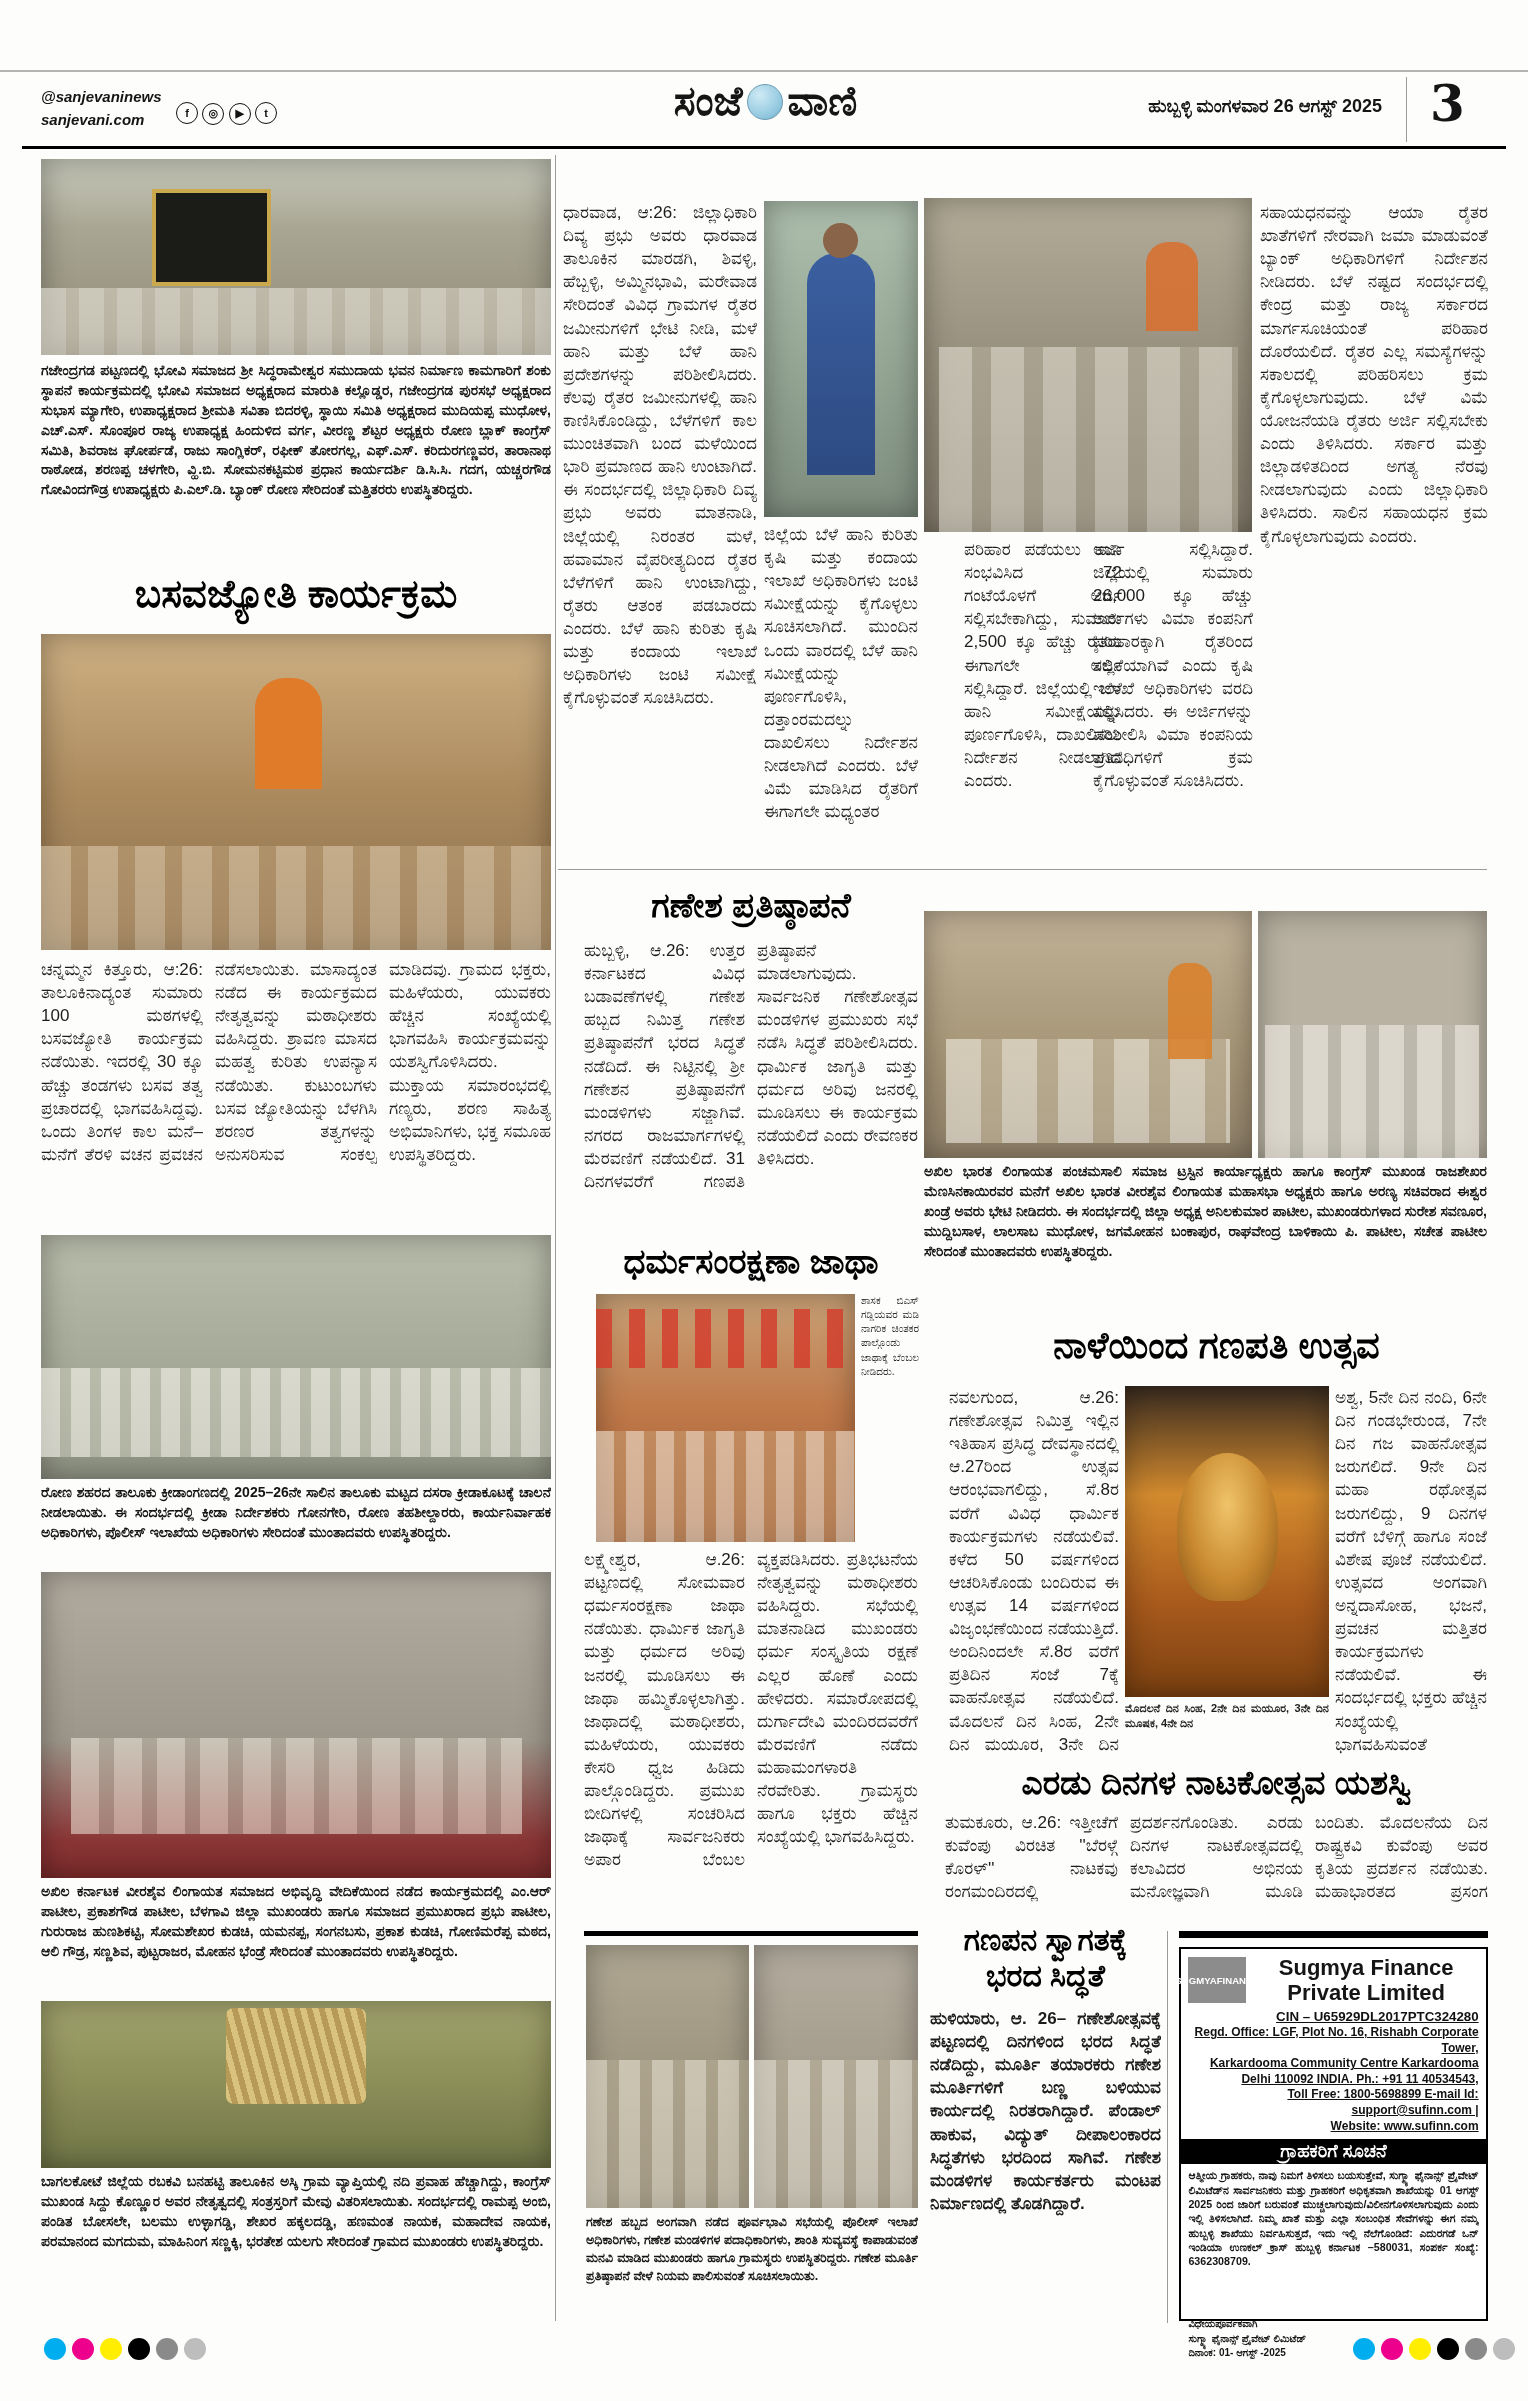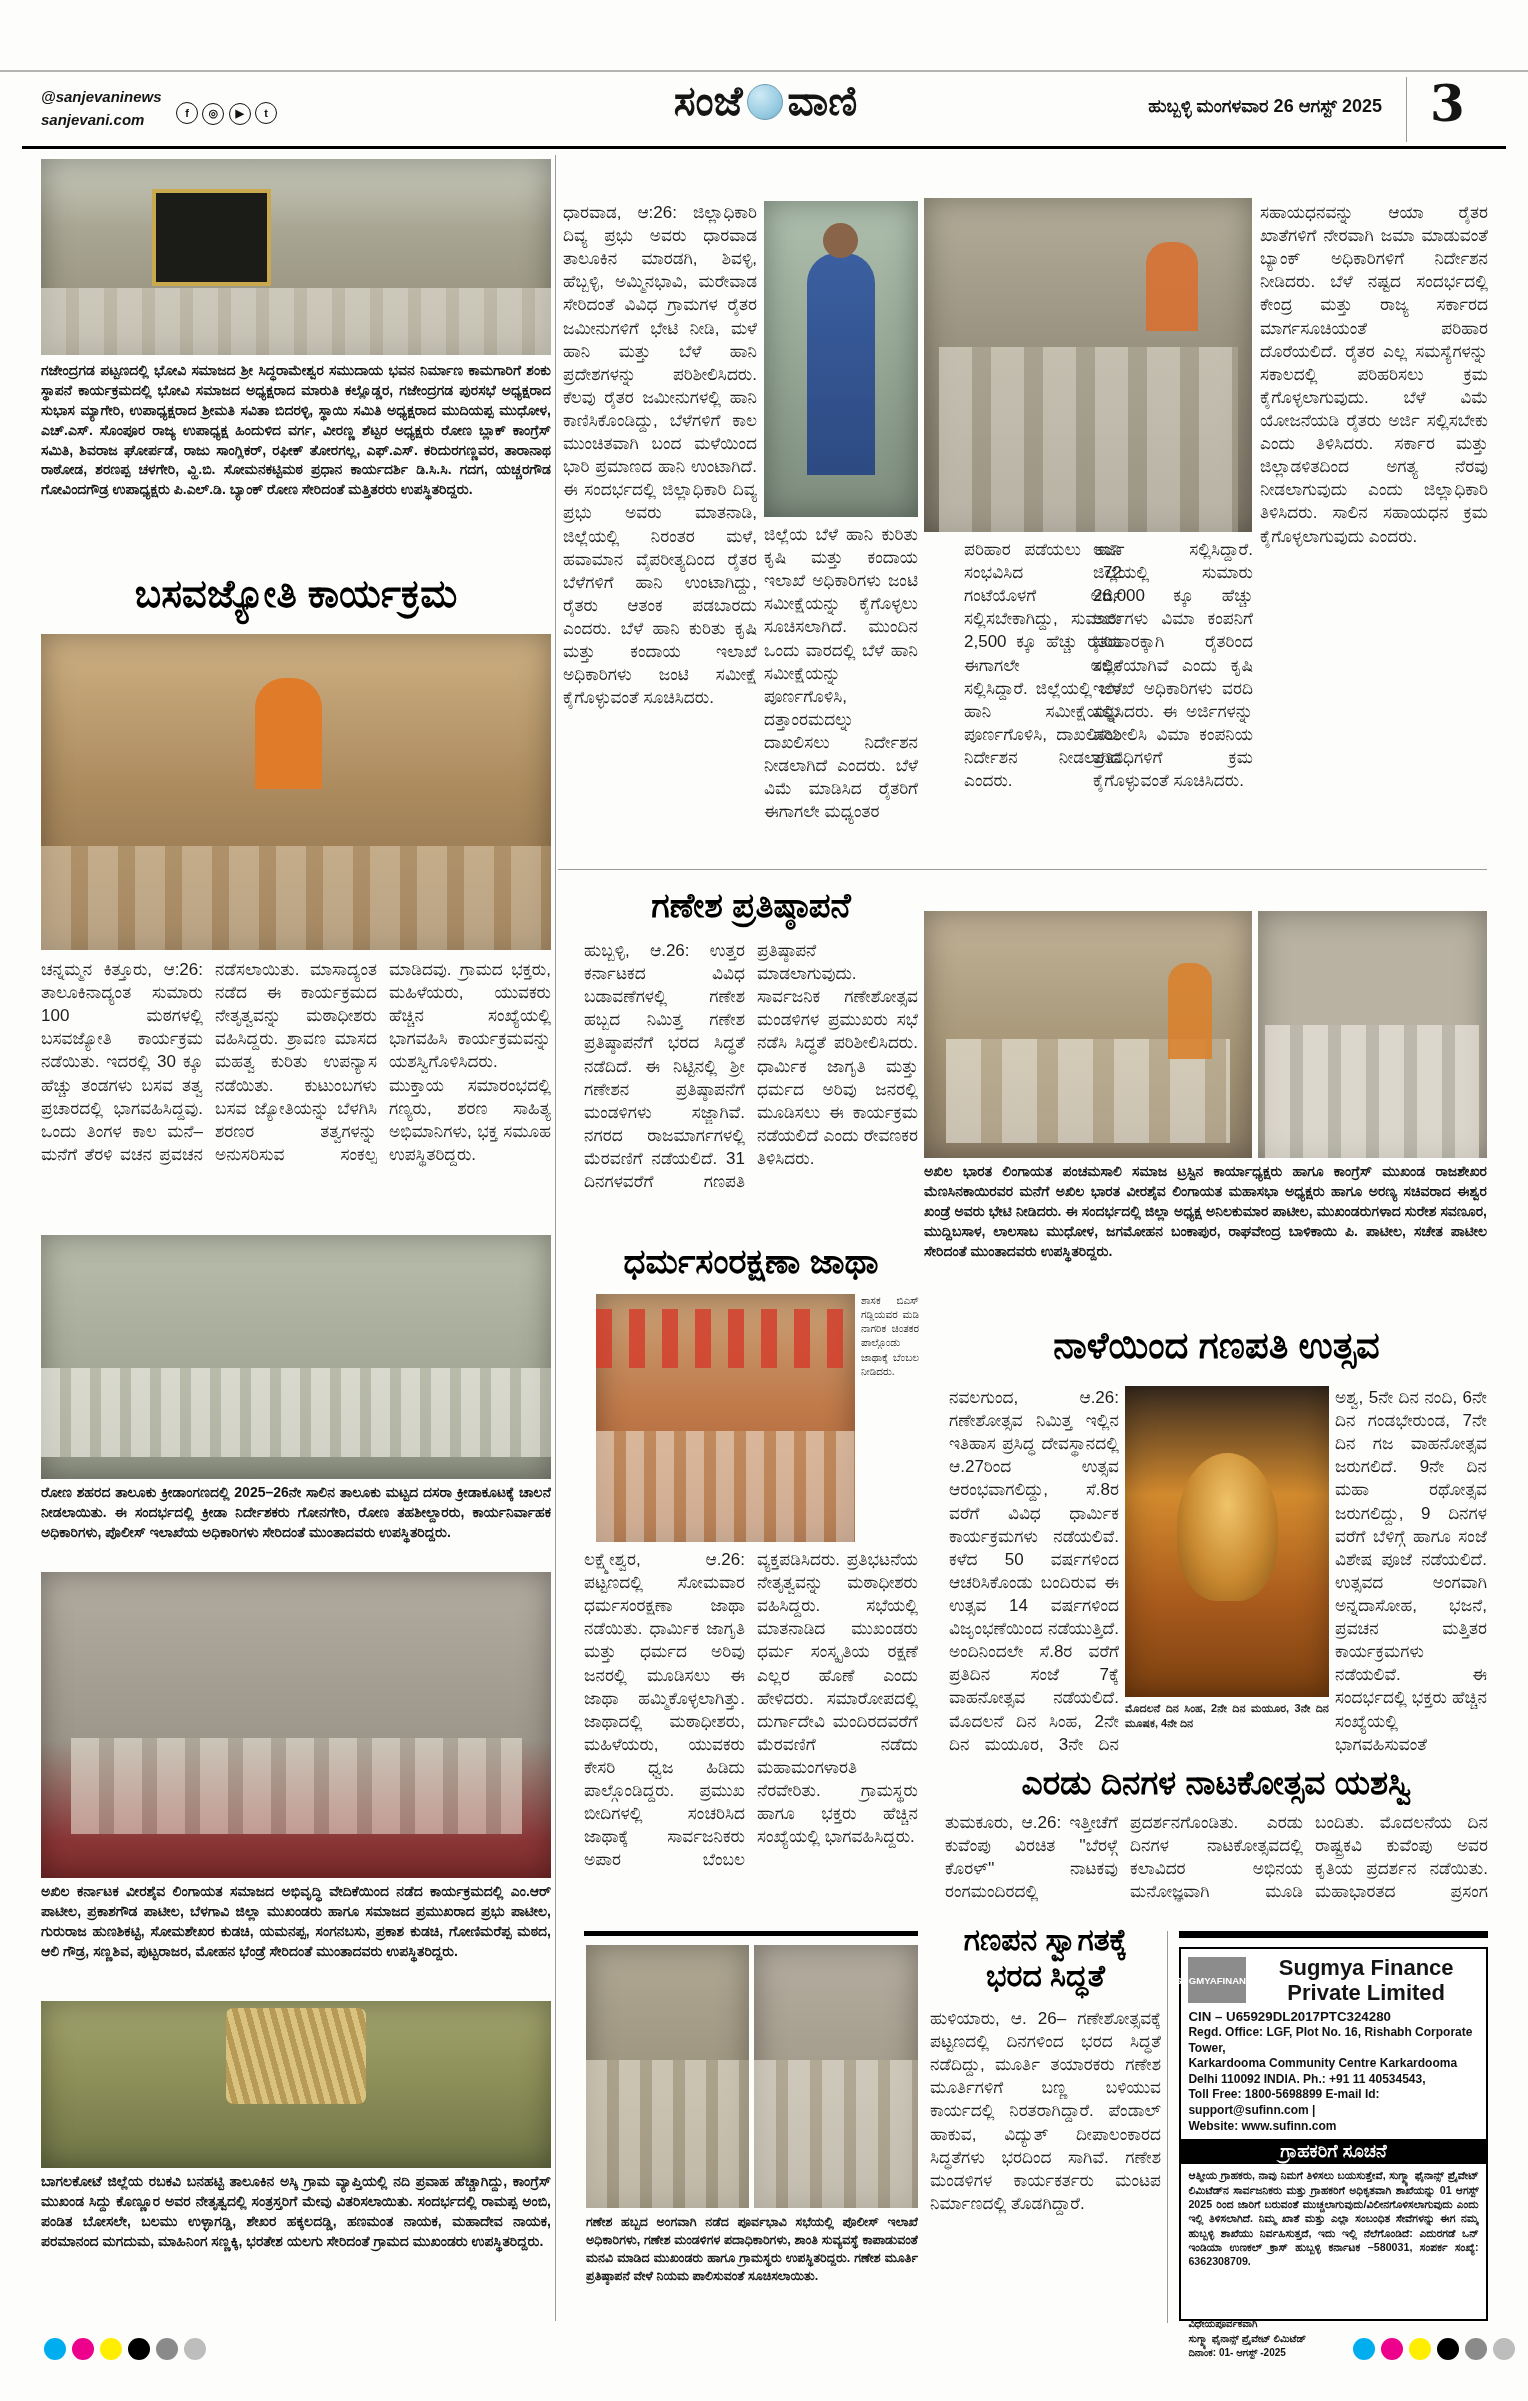--- a/index.html
+++ b/index.html
@@ -11,21 +11,21 @@
   .hl{font-weight:bold;color:#000;text-align:center;overflow:hidden;}
   .photo{background:#b9b2a2;box-shadow:inset 0 0 30px rgba(0,0,0,.35);}
   .vline{background:#9a9a9a;width:0.7px;}
   .hline{background:#9a9a9a;height:0.7px;}
   .blackrule{background:#000;}
   .dot{width:22px;height:22px;border-radius:50%;display:inline-block;margin-right:6px;}
   .c1{background:#00aeef}.c2{background:#ec008c}.c3{background:#ffee00}
   .c4{background:#000000}.c5{background:#8a8a8a}.c6{background:#bdbdbd}
   .sicon{display:inline-flex;align-items:center;justify-content:center;width:20px;height:20px;
          border:1.5px solid #111;border-radius:50%;font-size:11px;font-weight:bold;margin-right:4.4px;color:#111;}
-  .adrow{text-align:left;font-weight:bold;color:#111;}
+  .adrow{text-align:right;font-weight:bold;color:#111;text-decoration:underline;}
 </style>
 </head>
 <body>
 
 <div id="page">
 
   <div class="abs hline" style="left:0;top:70px;width:1528px;height:1.5px;background:#b3b3b3;"></div>
 
   <div class="abs" style="left:41px;top:86px;width:129px;font-size:15px;font-weight:bold;font-style:italic;line-height:1.5;">
     <div>@sanjevaninews</div>
@@ -135,21 +135,21 @@
   <div class="abs photo" style="left:754px;top:1945px;width:164px;height:263px;background:linear-gradient(180deg,#b5ada0 0%,#a19988 55%,#8d8574 100%);">
     <div class="abs" style="left:0;bottom:0;width:100%;height:148px;background:repeating-linear-gradient(90deg,#f1ece0 0 22px,#bcb29c 22px 34px);opacity:.55;"></div>
   </div>
   <div class="abs cap" style="left:586px;top:2214px;width:332px;height:106px;font-size:12.6px;">ಗಣೇಶ ಹಬ್ಬದ ಅಂಗವಾಗಿ ನಡೆದ ಪೂರ್ವಭಾವಿ ಸಭೆಯಲ್ಲಿ ಪೊಲೀಸ್ ಇಲಾಖೆ ಅಧಿಕಾರಿಗಳು, ಗಣೇಶ ಮಂಡಳಿಗಳ ಪದಾಧಿಕಾರಿಗಳು, ಶಾಂತಿ ಸುವ್ಯವಸ್ಥೆ ಕಾಪಾಡುವಂತೆ ಮನವಿ ಮಾಡಿದ ಮುಖಂಡರು ಹಾಗೂ ಗ್ರಾಮಸ್ಥರು ಉಪಸ್ಥಿತರಿದ್ದರು. ಗಣೇಶ ಮೂರ್ತಿ ಪ್ರತಿಷ್ಠಾಪನೆ ವೇಳೆ ನಿಯಮ ಪಾಲಿಸುವಂತೆ ಸೂಚಿಸಲಾಯಿತು.</div>
 
   <div class="abs vline" style="left:1167px;top:1931px;height:392px;"></div>
   <div class="abs hl" style="left:930px;top:1922px;width:231px;height:77px;font-size:30px;line-height:1.2;">
     <div>ಗಣಪನ ಸ್ವಾಗತಕ್ಕೆ</div>
     <div>ಭರದ ಸಿದ್ಧತೆ</div>
   </div>
-  <div class="abs txt" style="left:930px;top:2007px;width:231px;height:315px;">ಹುಳಿಯಾರು, ಆ. 26– ಗಣೇಶೋತ್ಸವಕ್ಕೆ ಪಟ್ಟಣದಲ್ಲಿ ದಿನಗಳಿಂದ ಭರದ ಸಿದ್ಧತೆ ನಡೆದಿದ್ದು, ಮೂರ್ತಿ ತಯಾರಕರು ಗಣೇಶ ಮೂರ್ತಿಗಳಿಗೆ ಬಣ್ಣ ಬಳಿಯುವ ಕಾರ್ಯದಲ್ಲಿ ನಿರತರಾಗಿದ್ದಾರೆ. ಪೆಂಡಾಲ್ ಹಾಕುವ, ವಿದ್ಯುತ್ ದೀಪಾಲಂಕಾರದ ಸಿದ್ಧತೆಗಳು ಭರದಿಂದ ಸಾಗಿವೆ. ಗಣೇಶ ಮಂಡಳಿಗಳ ಕಾರ್ಯಕರ್ತರು ಮಂಟಪ ನಿರ್ಮಾಣದಲ್ಲಿ ತೊಡಗಿದ್ದಾರೆ.</div>
+  <div class="abs txt" style="left:930px;top:2007px;width:231px;height:315px;font-weight:bold;">ಹುಳಿಯಾರು, ಆ. 26– ಗಣೇಶೋತ್ಸವಕ್ಕೆ ಪಟ್ಟಣದಲ್ಲಿ ದಿನಗಳಿಂದ ಭರದ ಸಿದ್ಧತೆ ನಡೆದಿದ್ದು, ಮೂರ್ತಿ ತಯಾರಕರು ಗಣೇಶ ಮೂರ್ತಿಗಳಿಗೆ ಬಣ್ಣ ಬಳಿಯುವ ಕಾರ್ಯದಲ್ಲಿ ನಿರತರಾಗಿದ್ದಾರೆ. ಪೆಂಡಾಲ್ ಹಾಕುವ, ವಿದ್ಯುತ್ ದೀಪಾಲಂಕಾರದ ಸಿದ್ಧತೆಗಳು ಭರದಿಂದ ಸಾಗಿವೆ. ಗಣೇಶ ಮಂಡಳಿಗಳ ಕಾರ್ಯಕರ್ತರು ಮಂಟಪ ನಿರ್ಮಾಣದಲ್ಲಿ ತೊಡಗಿದ್ದಾರೆ.</div>
 
   <div class="abs blackrule" style="left:1179px;top:1931px;width:309px;height:7.4px;"></div>
   <div class="abs" style="left:1179px;top:1947px;width:309px;height:374px;border:2.2px solid #000;background:#fff;box-sizing:border-box;padding:6px 7.4px;">
     <div style="display:flex;align-items:center;gap:7.4px;">
       <div style="width:58px;height:46px;background:#8c8c8c;color:#fff;display:flex;flex-direction:row;align-items:center;justify-content:center;font-size:9.6px;font-weight:bold;line-height:1.2;">
         <span>SUGMYA</span>
         <span>FINANCE</span>
       </div>
       <div style="flex:1;text-align:center;font-weight:bold;font-size:22px;line-height:1.15;">
         <div>Sugmya Finance</div>

